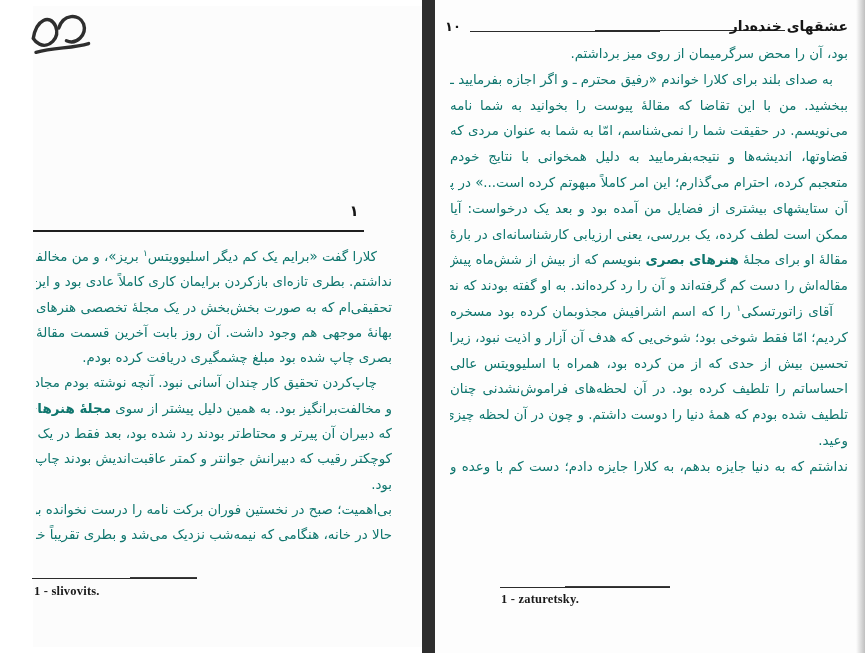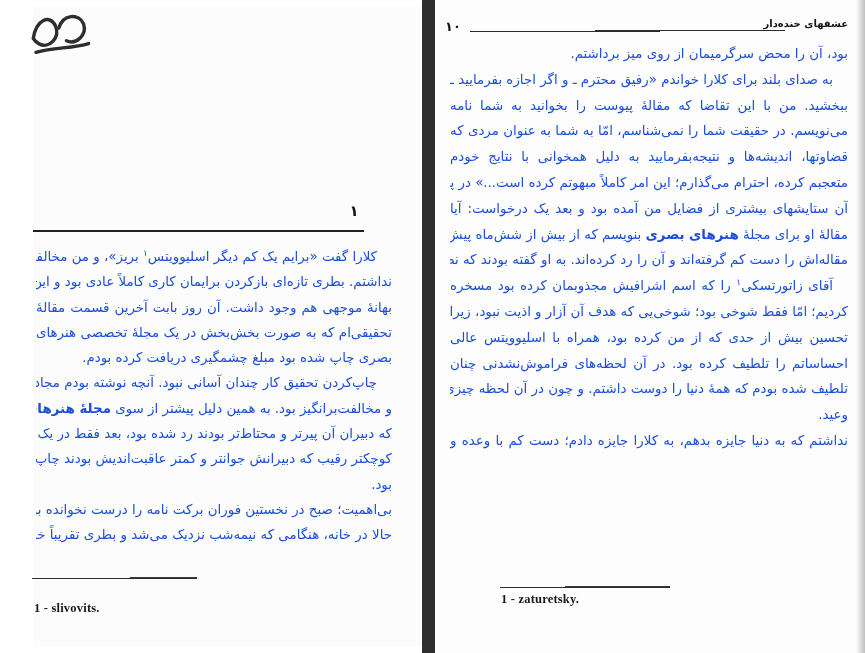--- a/index.html
+++ b/index.html
@@ -12,36 +12,36 @@
   .page{position:absolute;background:#fcfcfc;}
   #left-page{left:33px;top:6px;width:389px;height:641px;}
   #right-page{left:435px;top:0;width:430px;height:653px;background:#fdfdfd;}
   #spine{position:absolute;left:422px;top:0;width:13px;height:653px;background:#2e2e2e;}
   #right-edge{position:absolute;right:0;top:0;width:9px;height:653px;
     background:linear-gradient(to right, rgba(255,255,255,0), #bfbfbf);}
 
   
   #rp-header{position:absolute;left:445px;top:18px;width:403px;height:20px;direction:ltr;}
   #rp-pagenum{position:absolute;left:0;top:1px;font-size:13px;font-weight:bold;letter-spacing:1px;text-align:right;}
-  #rp-title{position:absolute;right:0;top:0;font-size:10px;font-weight:bold;direction:rtl;}
+  #rp-title{position:absolute;right:0;top:0;font-size:14px;font-weight:bold;direction:rtl;}
   .rp-rule{position:absolute;background:#2b2b2b;height:1.4px;}
   #rp-rule-a{left:25px;top:13px;width:190px;}
   #rp-rule-b{left:150px;top:11.5px;width:190px;}
 
   
   .body-lines{position:absolute;}
   #rp-lines{left:450px;top:41px;width:398px;}
   #lp-lines{left:36px;top:244px;width:356px;}
   .bline{
     direction:rtl;unicode-bidi:embed;
     font-size:13.4px;line-height:25.8px;height:25.8px;
     text-align:justify;text-align-last:justify;
     white-space:nowrap; 
     overflow:hidden;
-    color:#1d4ed8;
+    color:#0f766e;
   }
   #lp-lines .bline{line-height:25.3px;height:25.3px;}
   .bline.indent{padding-right:15px;}
   .bline.para-end{text-align-last:right;}
   .bline b{font-weight:bold;}
   .bline sup{font-size:9px;line-height:0;}
 
   
   #chapter-num{position:absolute;left:345px;top:202px;width:18px;text-align:center;
     font-size:15px;font-weight:bold;}
@@ -51,21 +51,21 @@
   .fn-rule{position:absolute;height:1.4px;background:#2b2b2b;}
   #lp-fn-rule{left:32px;top:578px;width:165px;}
   #lp-fn-rule2{left:130px;top:576.7px;width:67px;background:#3a3a3a;}
   #rp-fn-rule{left:500px;top:587px;width:170px;}
   #rp-fn-rule2{left:565px;top:585.7px;width:105px;background:#3a3a3a;}
   .footnote{
     position:absolute;direction:ltr;
     font-family:"Liberation Serif","DejaVu Serif",serif;
     font-weight:600;font-size:12.5px;color:#1a1a1a;letter-spacing:.2px;
   }
-  #lp-footnote{left:34px;top:601px;}
+  #lp-footnote{left:34px;top:584px;}
   #rp-footnote{left:501px;top:592px;}
 
   
   #ink-mark{position:absolute;left:26px;top:6px;opacity:.92;transform:rotate(-3deg);}
 </style>
 </head>
 <body>
 
 <div class="page" id="left-page"></div>
 
@@ -76,22 +76,22 @@
     <path d="M9,45 C28,41 46,43 62,39"></path>
   </g>
 </svg>
 
 <div id="chapter-num">۱</div>
 <div id="chapter-rule"></div>
 
 <div class="body-lines" id="lp-lines">
     <div class="bline indent">کلارا گفت «برایم یک کم دیگر اسلیوویتس<sup>۱</sup> بریز»، و من مخالفتی</div>
     <div class="bline">نداشتم. بطری تازه‌ای بازکردن برایمان کاری کاملاً عادی بود و این بار</div>
+    <div class="bline">تحقیقی‌ام که به صورت بخش‌بخش در یک مجلهٔ تخصصی هنرهای</div>
     <div class="bline">بهانهٔ موجهی هم وجود داشت. آن روز بابت آخرین قسمت مقالهٔ</div>
-    <div class="bline">تحقیقی‌ام که به صورت بخش‌بخش در یک مجلهٔ تخصصی هنرهای</div>
     <div class="bline para-end">بصری چاپ شده بود مبلغ چشمگیری دریافت کرده بودم.</div>
     <div class="bline indent">چاپ‌کردن تحقیق کار چندان آسانی نبود. آنچه نوشته بودم مجادله‌ای</div>
     <div class="bline">و مخالفت‌برانگیز بود. به همین دلیل پیشتر از سوی <b>مجلهٔ هنرهای بصری</b></div>
     <div class="bline">که دبیران آن پیرتر و محتاط‌تر بودند رد شده بود، بعد فقط در یک مجلهٔ</div>
     <div class="bline">کوچکتر رقیب که دبیرانش جوانتر و کمتر عاقبت‌اندیش بودند چاپ شده</div>
     <div class="bline para-end">بود.</div>
     <div class="bline">بی‌اهمیت؛ صبح در نخستین فوران برکت نامه را درست نخوانده بودم. امّا</div>
     <div class="bline">حالا در خانه، هنگامی که نیمه‌شب نزدیک می‌شد و بطری تقریباً خالی</div>
   </div>
 
@@ -111,20 +111,21 @@
 </div>
 
 <div class="body-lines" id="rp-lines">
     <div class="bline para-end">بود، آن را محض سرگرمیمان از روی میز برداشتم.</div>
     <div class="bline indent">به صدای بلند برای کلارا خواندم «رفیق محترم ـ و اگر اجازه بفرمایید ـ</div>
     <div class="bline">ببخشید. من با این تقاضا که مقالهٔ پیوست را بخوانید به شما نامه</div>
     <div class="bline">می‌نویسم. در حقیقت شما را نمی‌شناسم، امّا به شما به عنوان مردی که</div>
     <div class="bline">قضاوتها، اندیشه‌ها و نتیجه‌بفرمایید به دلیل همخوانی با نتایج خودم</div>
     <div class="bline">متعجبم کرده، احترام می‌گذارم؛ این امر کاملاً مبهوتم کرده است...» در پی</div>
     <div class="bline">آن ستایشهای بیشتری از فضایل من آمده بود و بعد یک درخواست: آیا</div>
+    <div class="bline">ممکن است لطف کرده، یک بررسی، یعنی ارزیابی کارشناسانه‌ای در بارهٔ</div>
     <div class="bline">مقالهٔ او برای مجلهٔ <b>هنرهای بصری</b> بنویسم که از بیش از شش‌ماه پیش</div>
     <div class="bline">مقاله‌اش را دست کم گرفته‌اند و آن را رد کرده‌اند. به او گفته بودند که نظر</div>
     <div class="bline indent">آقای زاتورتسکی<sup>۱</sup> را که اسم اشرافیش مجذوبمان کرده بود مسخره</div>
     <div class="bline">کردیم؛ امّا فقط شوخی بود؛ شوخی‌یی که هدف آن آزار و اذیت نبود، زیرا</div>
     <div class="bline">تحسین بیش از حدی که از من کرده بود، همراه با اسلیوویتس عالی</div>
     <div class="bline">احساساتم را تلطیف کرده بود. در آن لحظه‌های فراموش‌نشدنی چنان</div>
     <div class="bline">تلطیف شده بودم که همهٔ دنیا را دوست داشتم. و چون در آن لحظه چیزی</div>
     <div class="bline para-end">وعید.</div>
     <div class="bline">نداشتم که به دنیا جایزه بدهم، به کلارا جایزه دادم؛ دست کم با وعده و</div>
   </div>

